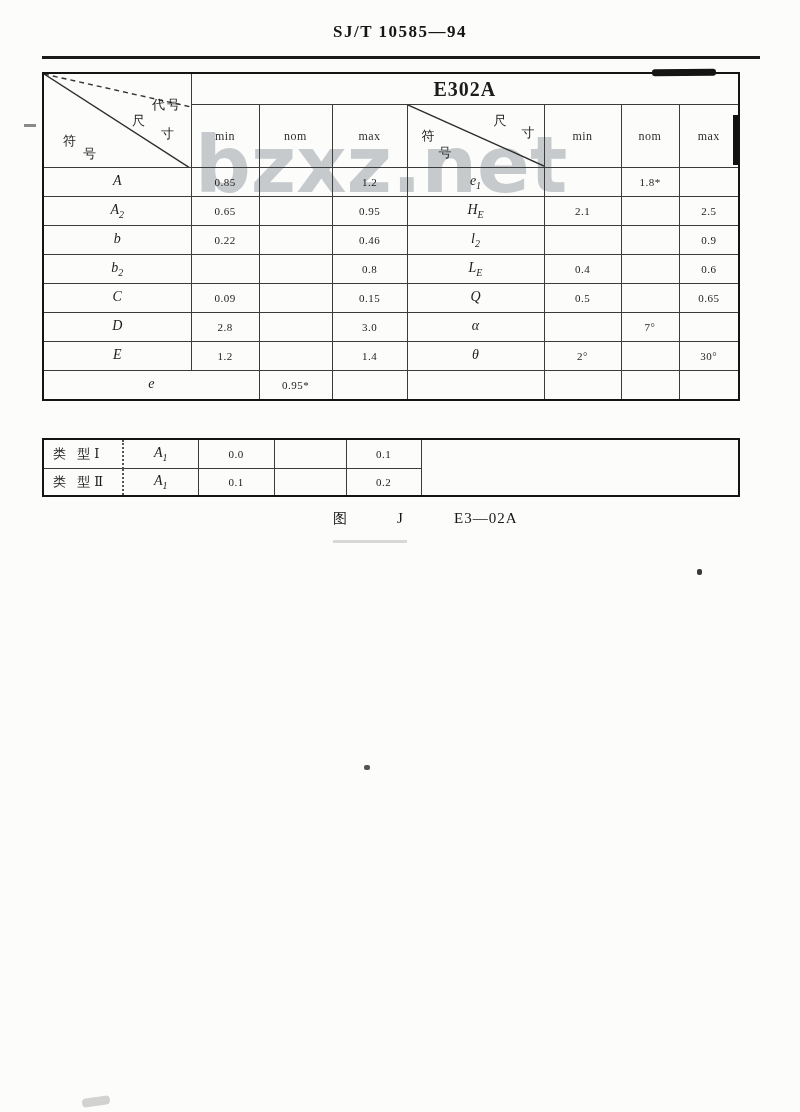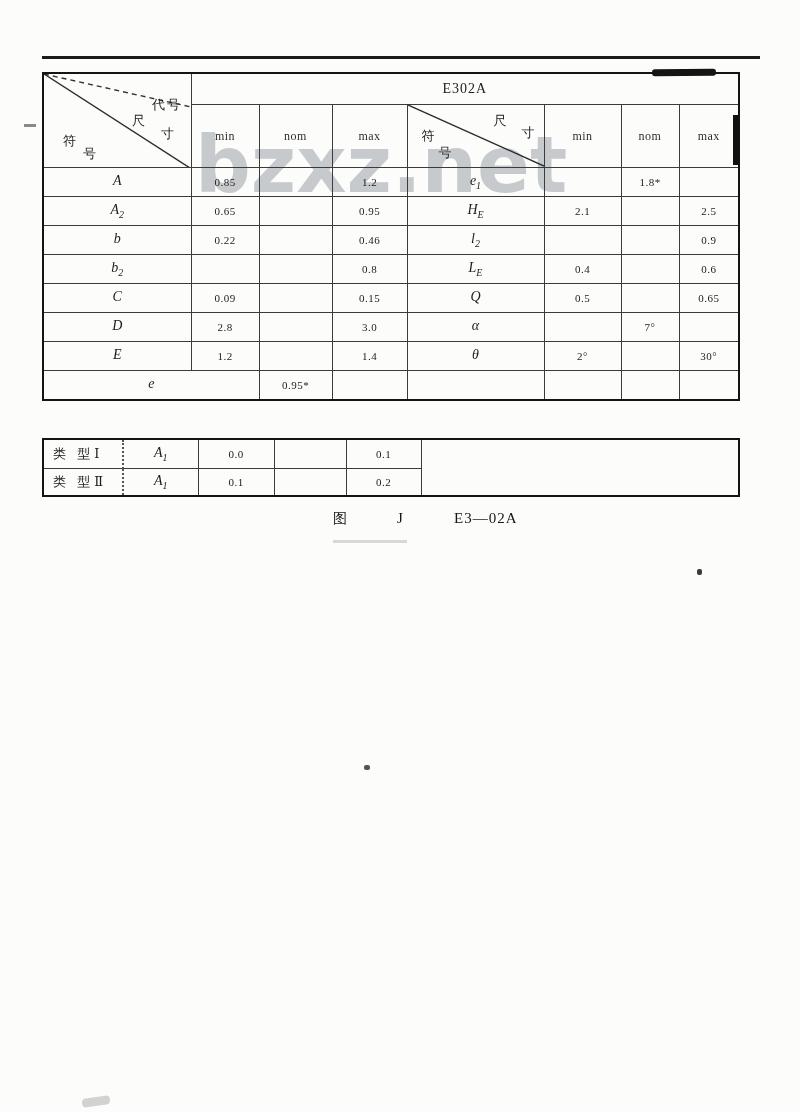--- a/index.html
+++ b/index.html
@@ -22,35 +22,36 @@
   }
   table{border-collapse:collapse;table-layout:fixed;background:transparent;position:relative;z-index:2;}
   #main-table{position:absolute;left:42px;top:72px;width:696px;border:2.5px solid #141414;}
   #main-table td{border:1.5px solid #3b3b3b;padding:0;text-align:center;vertical-align:middle;overflow:hidden;}
   #type-table{position:absolute;left:42px;top:438px;width:696px;border:2.5px solid #141414;}
   #type-table td{border:1.5px solid #3b3b3b;padding:0;text-align:center;vertical-align:middle;overflow:hidden;}
   .hdr{font-size:12px;color:#2e2e2e;letter-spacing:0.5px;}
   .sym{font-style:italic;font-size:14px;}
   .sym sub{font-size:10px;font-style:italic;}
   .num{font-size:11px;letter-spacing:0.5px;}
-  .code{font-size:14px;font-weight:normal;letter-spacing:1px;}
+  .code{font-size:20px;font-weight:bold;letter-spacing:1px;}
   .corner{position:relative;}
   .corner svg{position:absolute;left:0;top:0;}
   .clab{position:absolute;font-size:13px;color:#1d1d1d;line-height:1;}
   .bd{border-bottom-style:dashed !important;}
   .type-cell{text-align:left !important;padding-left:9px !important;font-size:13px;letter-spacing:4px;}
   #type-table td:first-child{border-right:2px dotted #555;}
   .caption{position:absolute;top:510px;font-size:15px;color:#161616;z-index:3;}
   .artifact{position:absolute;z-index:4;}
 </style>
 </head>
 <body>
 
 <div id="page">
 
+  <div class="doc-header">SJ/T 10585—94</div>
   <div class="top-rule"></div>
 
   <div class="watermark">bzxz.net</div>
 
   <table id="main-table">
     <colgroup>
       <col style="width:148px">
         <col style="width:68px">
         <col style="width:73px">
         <col style="width:75px">

